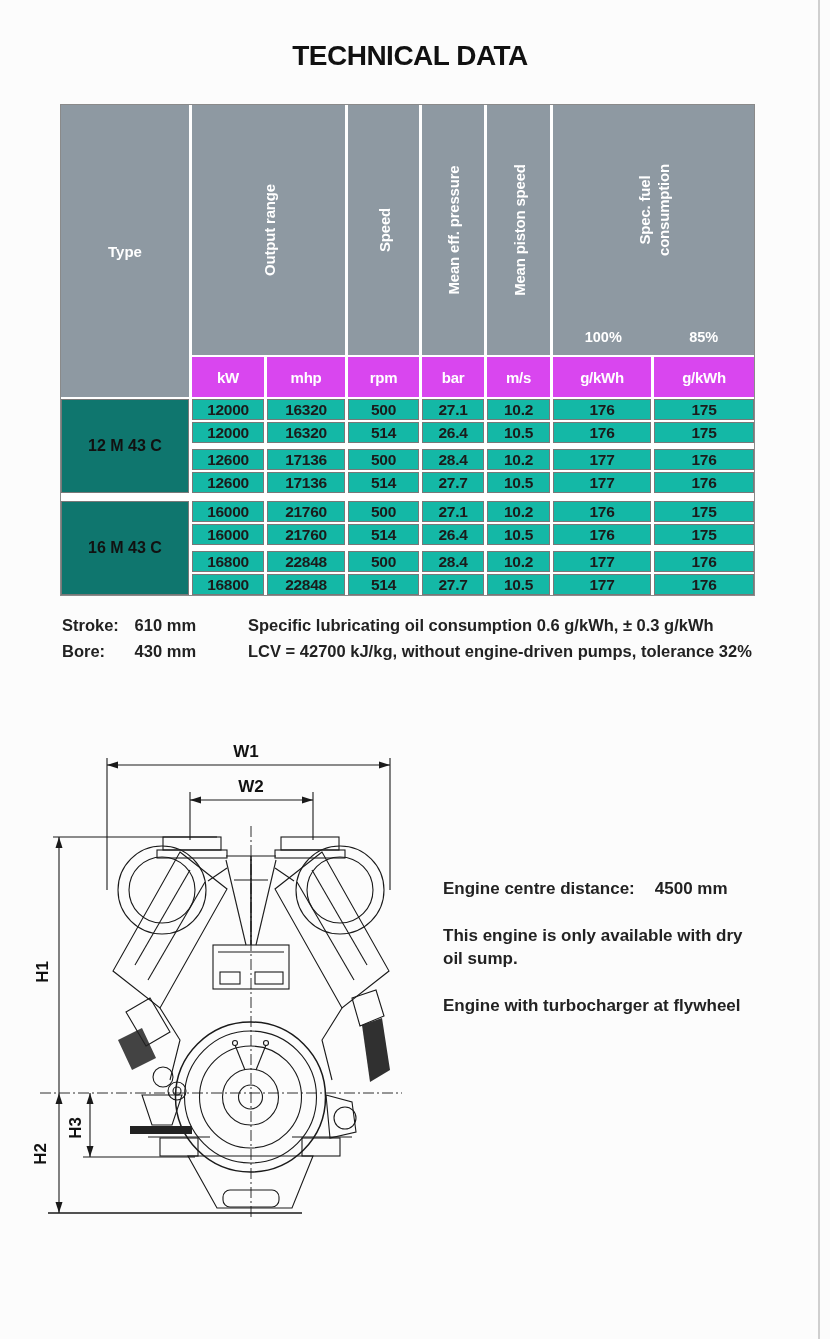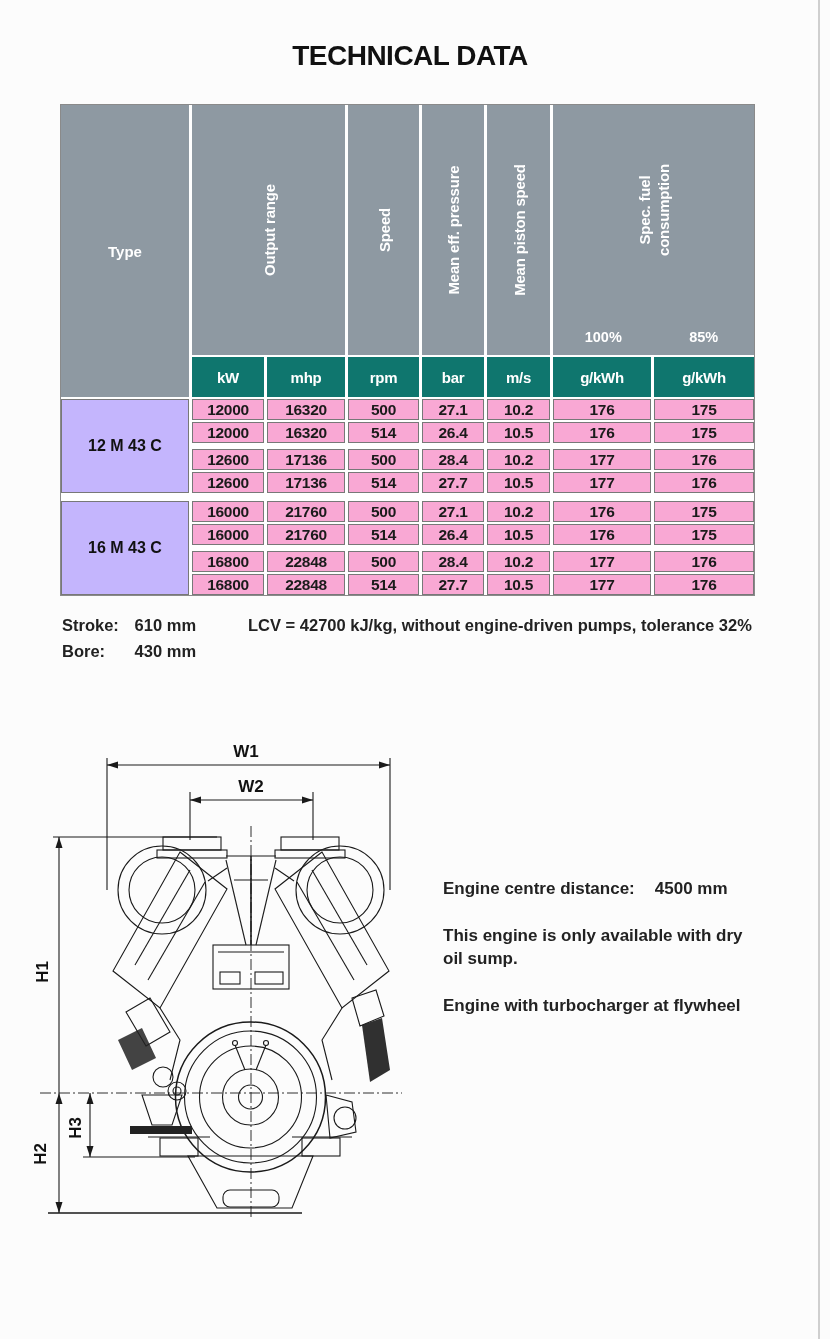--- a/index.html
+++ b/index.html
@@ -26,37 +26,37 @@
     table-layout:fixed; width:699px; border-collapse:separate; border-spacing:3px 2px;
     margin:-2px -3px;
   }
   td { overflow:visible; }
   td.h {
     background:#8E99A2; color:#fff; font-weight:700; font-size:15px;
     position:relative; text-align:center; vertical-align:middle;
   }
   td.h-tall { height:250px; }
   td.u {
-    background:#0f766e; color:#fff; font-weight:700; font-size:15px;
+    background:#d946ef; color:#fff; font-weight:700; font-size:15px;
     text-align:center; height:40px; letter-spacing:-0.3px;
   }
   .vt {
     position:absolute; left:50%; top:50%;
     transform:translate(-50%,-50%) rotate(-90deg);
     white-space:nowrap; letter-spacing:-0.2px;
   }
   .vt.two-line { white-space:pre-line; line-height:19px; text-align:center; top:42%; }
   .loads { position:absolute; left:0; right:0; bottom:10px; display:flex;margin-top:6px; }
   .loads span { flex:1; text-align:center; font-size:14.5px; font-weight:700; }
   td.c {
-    background:#f9a8d4; border:1px solid #787878; text-align:center;
+    background:#14b8a6; border:1px solid #787878; text-align:center;
     font-size:15.5px; font-weight:600; letter-spacing:-0.3px; height:21px; color:#1b1b1b;
   }
   td.type-cell {
-    background:#c4b5fd; border:1px solid #787878; text-align:center;
+    background:#0f766e; border:1px solid #787878; text-align:center;
     font-size:16px; font-weight:700; color:#111;
   }
   tr.sp td { height:2px; background:transparent; border:none; }
   tr.gap td { height:4px; background:transparent; border:none; }
 
   
   .notes { position:absolute; left:62px; top:612px; width:700px; font-size:16.5px; font-weight:700; color:#222; }
   .notes .col-a { position:absolute; left:0; top:0; width:180px; line-height:26px; }
   .notes .col-a .lbl { display:inline-block; width:68px; }
   .notes .col-b { position:absolute; left:186px; top:0; width:520px; line-height:26px; }
@@ -222,20 +222,21 @@
     <div>
       <span class="lbl">Stroke:</span>
       <span>610 mm</span>
     </div>
     <div>
       <span class="lbl">Bore:</span>
       <span>430 mm</span>
     </div>
   </div>
   <div class="col-b">
+    <div>Specific lubricating oil consumption 0.6 g/kWh, ± 0.3 g/kWh</div>
     <div>LCV = 42700 kJ/kg, without engine-driven pumps, tolerance 32%</div>
   </div>
 </div>
 
 <div class="drawing">
 <svg width="410" height="485" viewBox="0 0 410 485" fill="none" stroke="#1a1a1a" stroke-width="1.1">
 
   <g stroke-dasharray="11 3 2 3" stroke-width="0.9">
     <path d="M10,353 H372"></path>
     <path d="M221,86 V480"></path>

